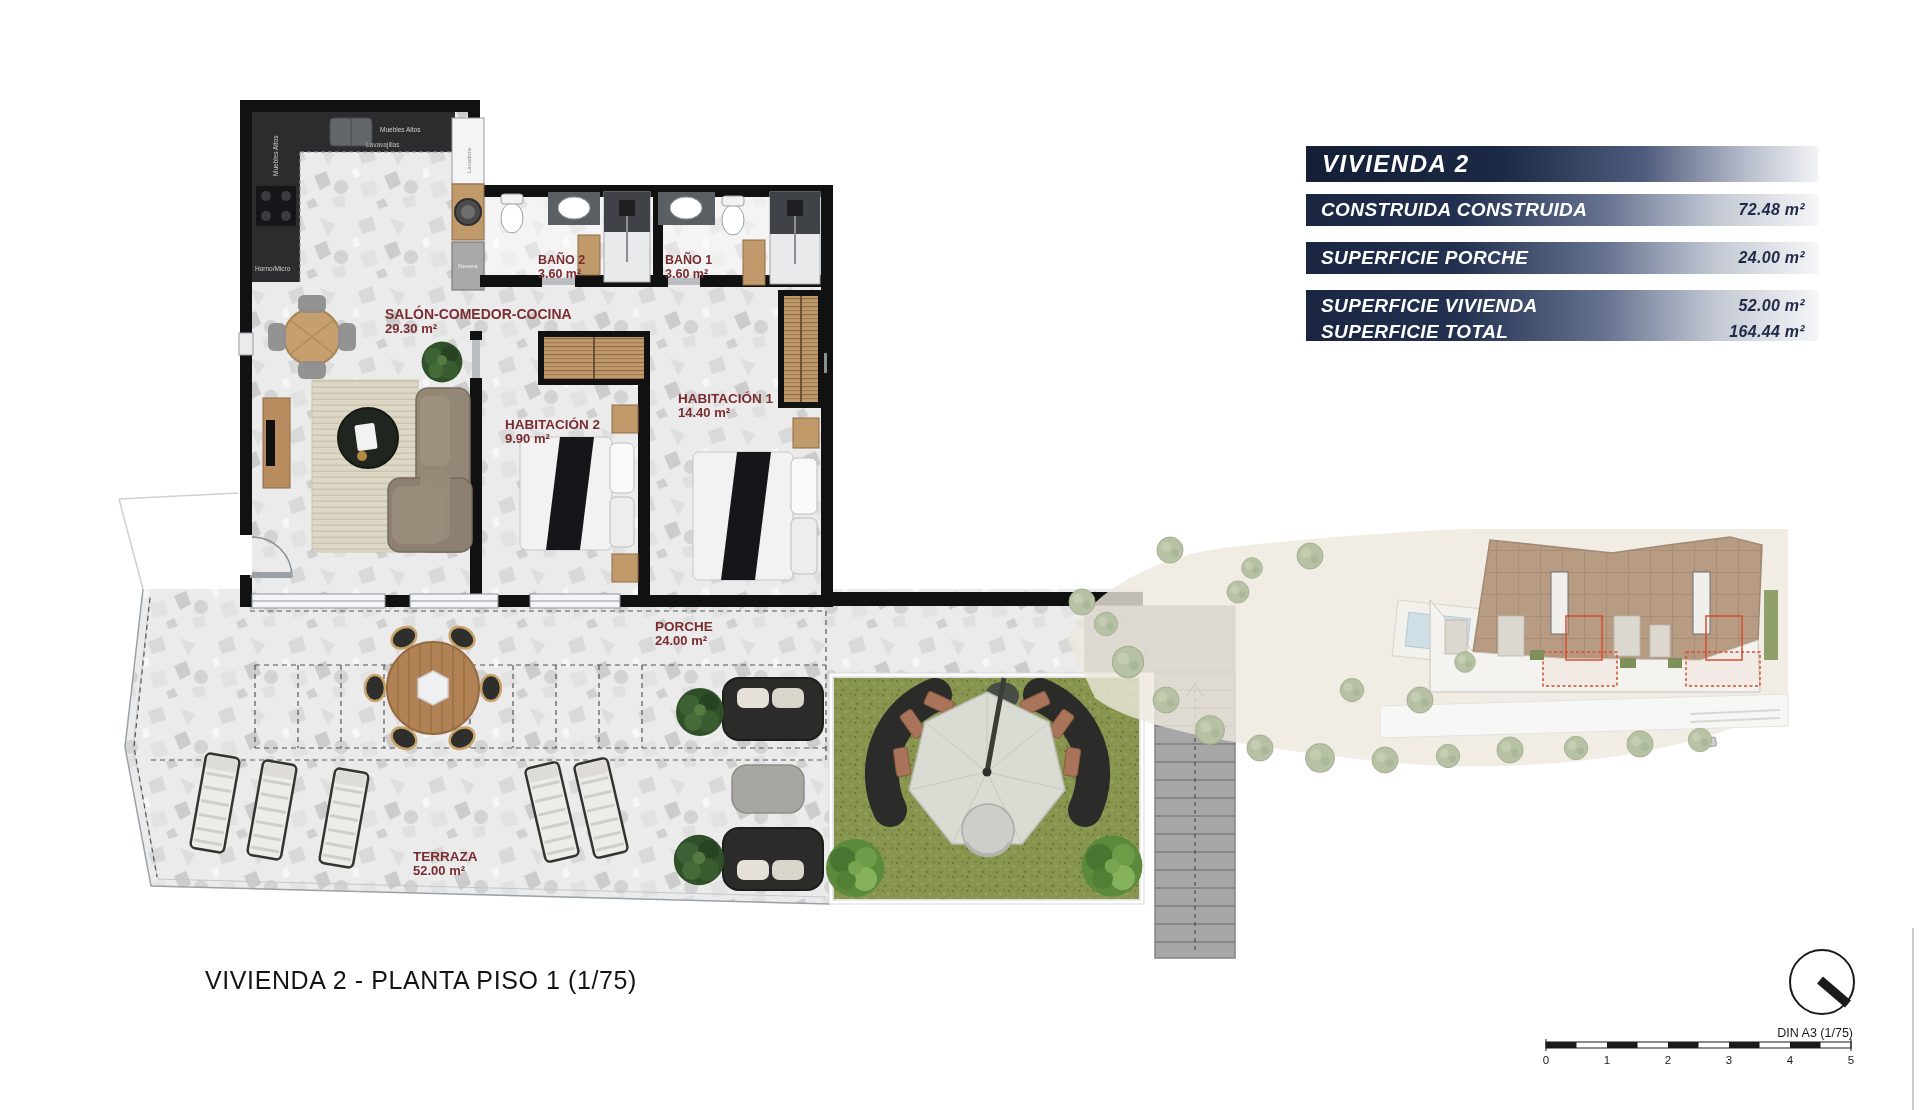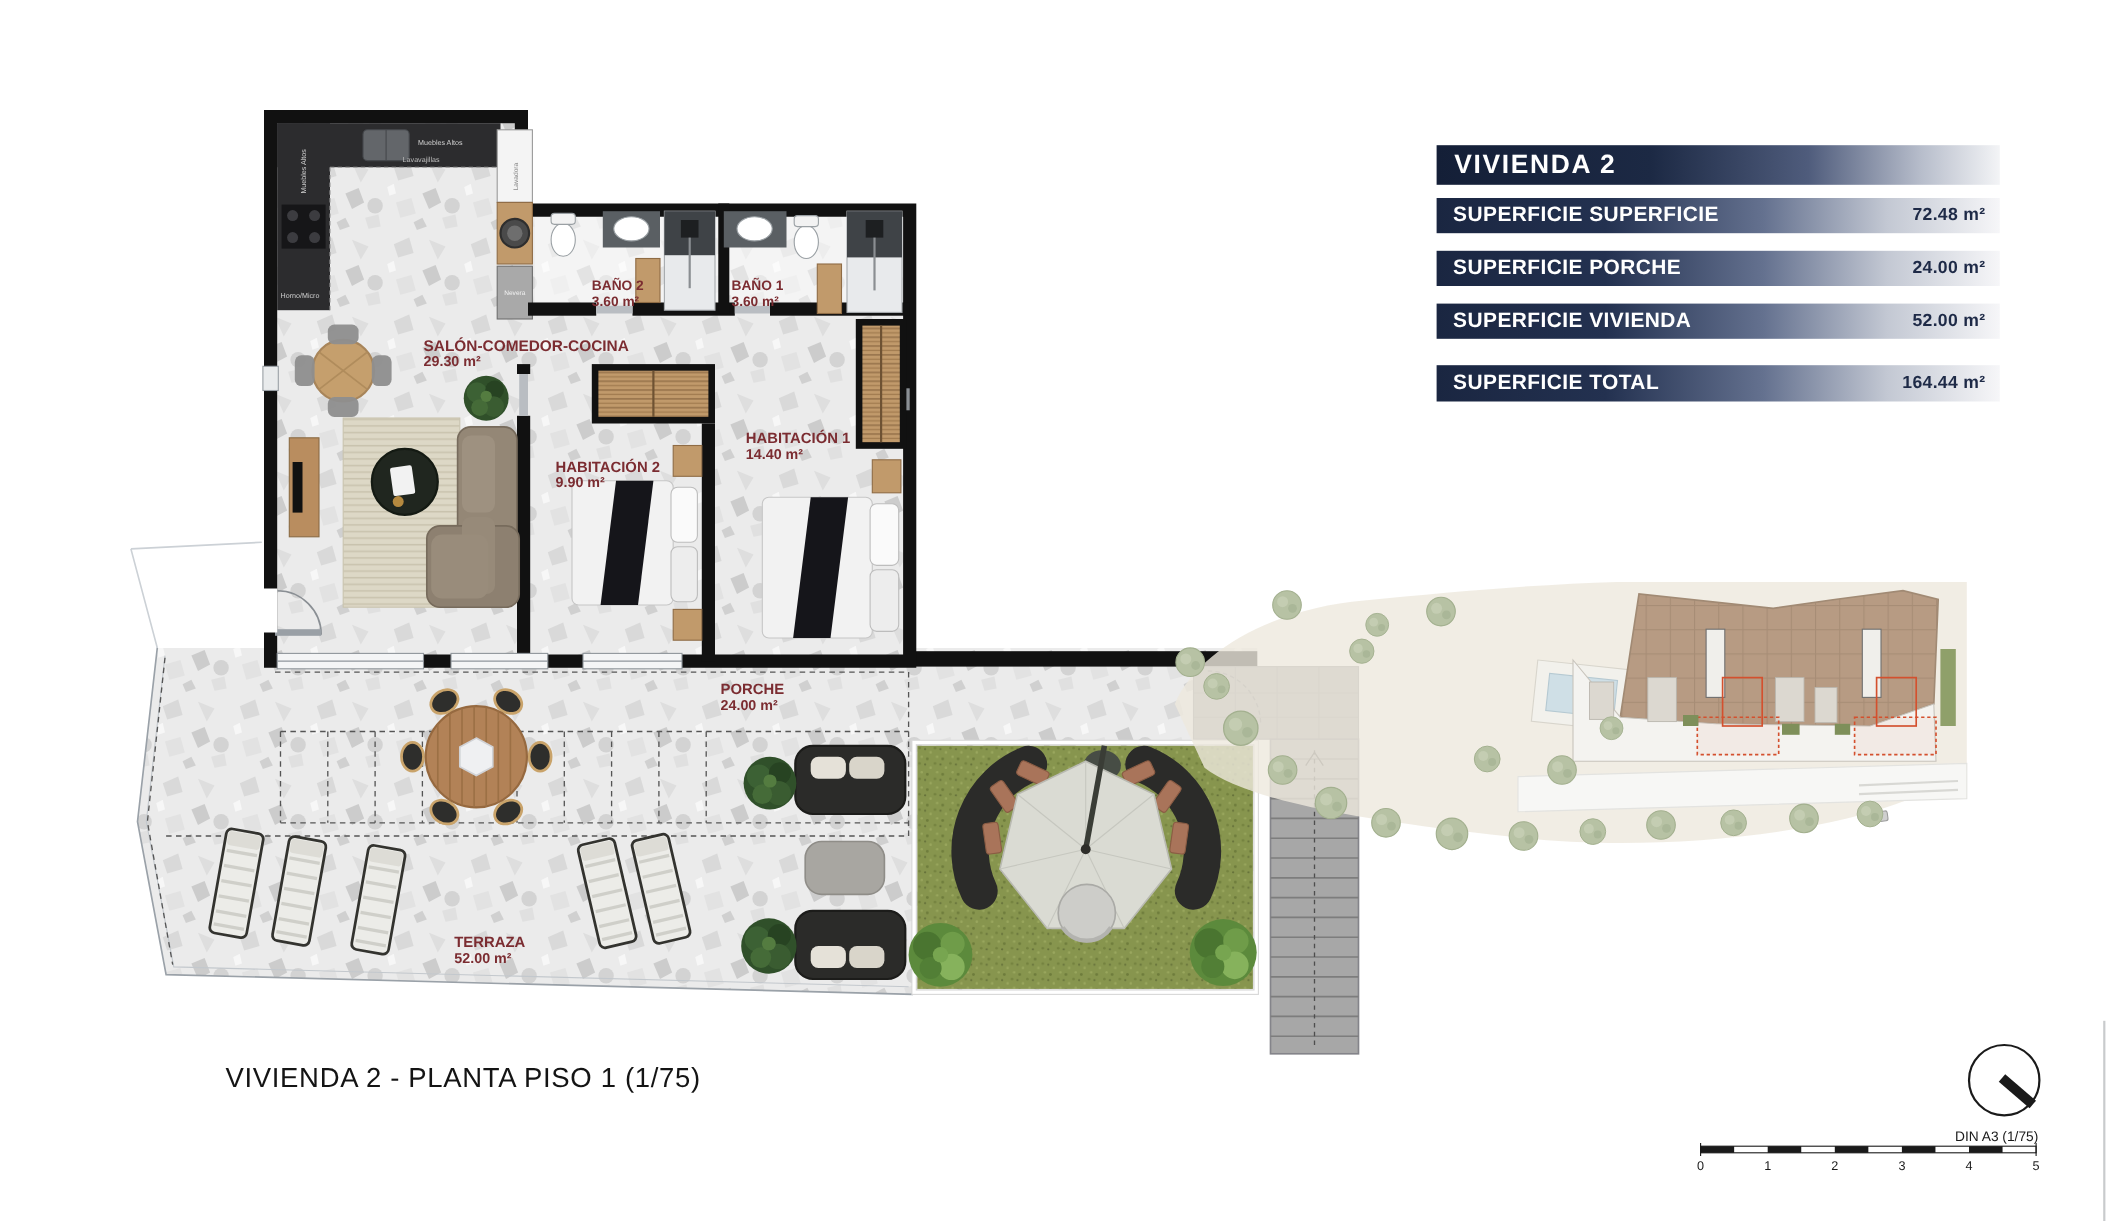--- a/index.html
+++ b/index.html
@@ -1,28 +1,28 @@
 <!DOCTYPE html>
 <html><head>
 <meta charset="utf-8">
 <style>
   html,body{margin:0;padding:0;background:#ffffff;}
   #canvas{position:relative;width:1920px;height:1110px;background:#ffffff;overflow:hidden;
           font-family:"Liberation Sans", sans-serif;}
   #plan-svg{position:absolute;left:0;top:0;}
   
-  #summary-table{position:absolute;left:1306px;top:132px;width:512px;}
+  #summary-table{position:absolute;left:1306px;top:146px;width:512px;font-style:italic;}
   .tbl-header{height:36px;display:flex;align-items:center;
      background:linear-gradient(90deg,#141f37 0%,#1c2944 38%,#4f5c7c 66%,#b7bdcb 86%,#f3f4f6 100%);}
   .tbl-header span{color:#ffffff;font-size:24px;font-weight:bold;letter-spacing:1.5px;padding-left:16px;}
   .srow{position:relative;height:32px;display:flex;align-items:center;
      background:linear-gradient(90deg,#1a2641 0%,#233150 30%,#64718f 58%,#c3c8d3 80%,#f6f6f8 100%);}
   .srow.first{margin-top:12px;}
   .srow.mid{margin-top:16px;}
-  .srow.total{margin-top:24px;height:33px;}
+  .srow.total{height:19px;}
   .srow .lbl{color:#ffffff;font-size:19px;font-weight:bold;letter-spacing:.4px;padding-left:15px;}
   .srow .val{position:absolute;right:13px;color:#1e2a47;font-size:16px;font-weight:bold;letter-spacing:.3px;}
   
   #plan-title{position:absolute;left:205px;top:966px;font-size:25px;font-weight:normal;
      color:#141414;letter-spacing:.6px;}
   .svg-label{font-family:"Liberation Sans", sans-serif;}
 </style>
 </head>
 <body>
 
@@ -486,21 +486,21 @@
   </g>
 </g>
 <rect x="1912" y="928" width="2" height="182" fill="#c9cbcd"></rect>
 </svg>
 
 <div id="summary-table">
   <div class="tbl-header">
     <span>VIVIENDA 2</span>
   </div>
   <div class="srow first">
-    <span class="lbl">SUPERFICIE SUPERFICIE</span>
+    <span class="lbl">CONSTRUIDA CONSTRUIDA</span>
     <span class="val">72.48 m²</span>
   </div>
   <div class="srow mid">
     <span class="lbl">SUPERFICIE PORCHE</span>
     <span class="val">24.00 m²</span>
   </div>
   <div class="srow mid">
     <span class="lbl">SUPERFICIE VIVIENDA</span>
     <span class="val">52.00 m²</span>
   </div>

